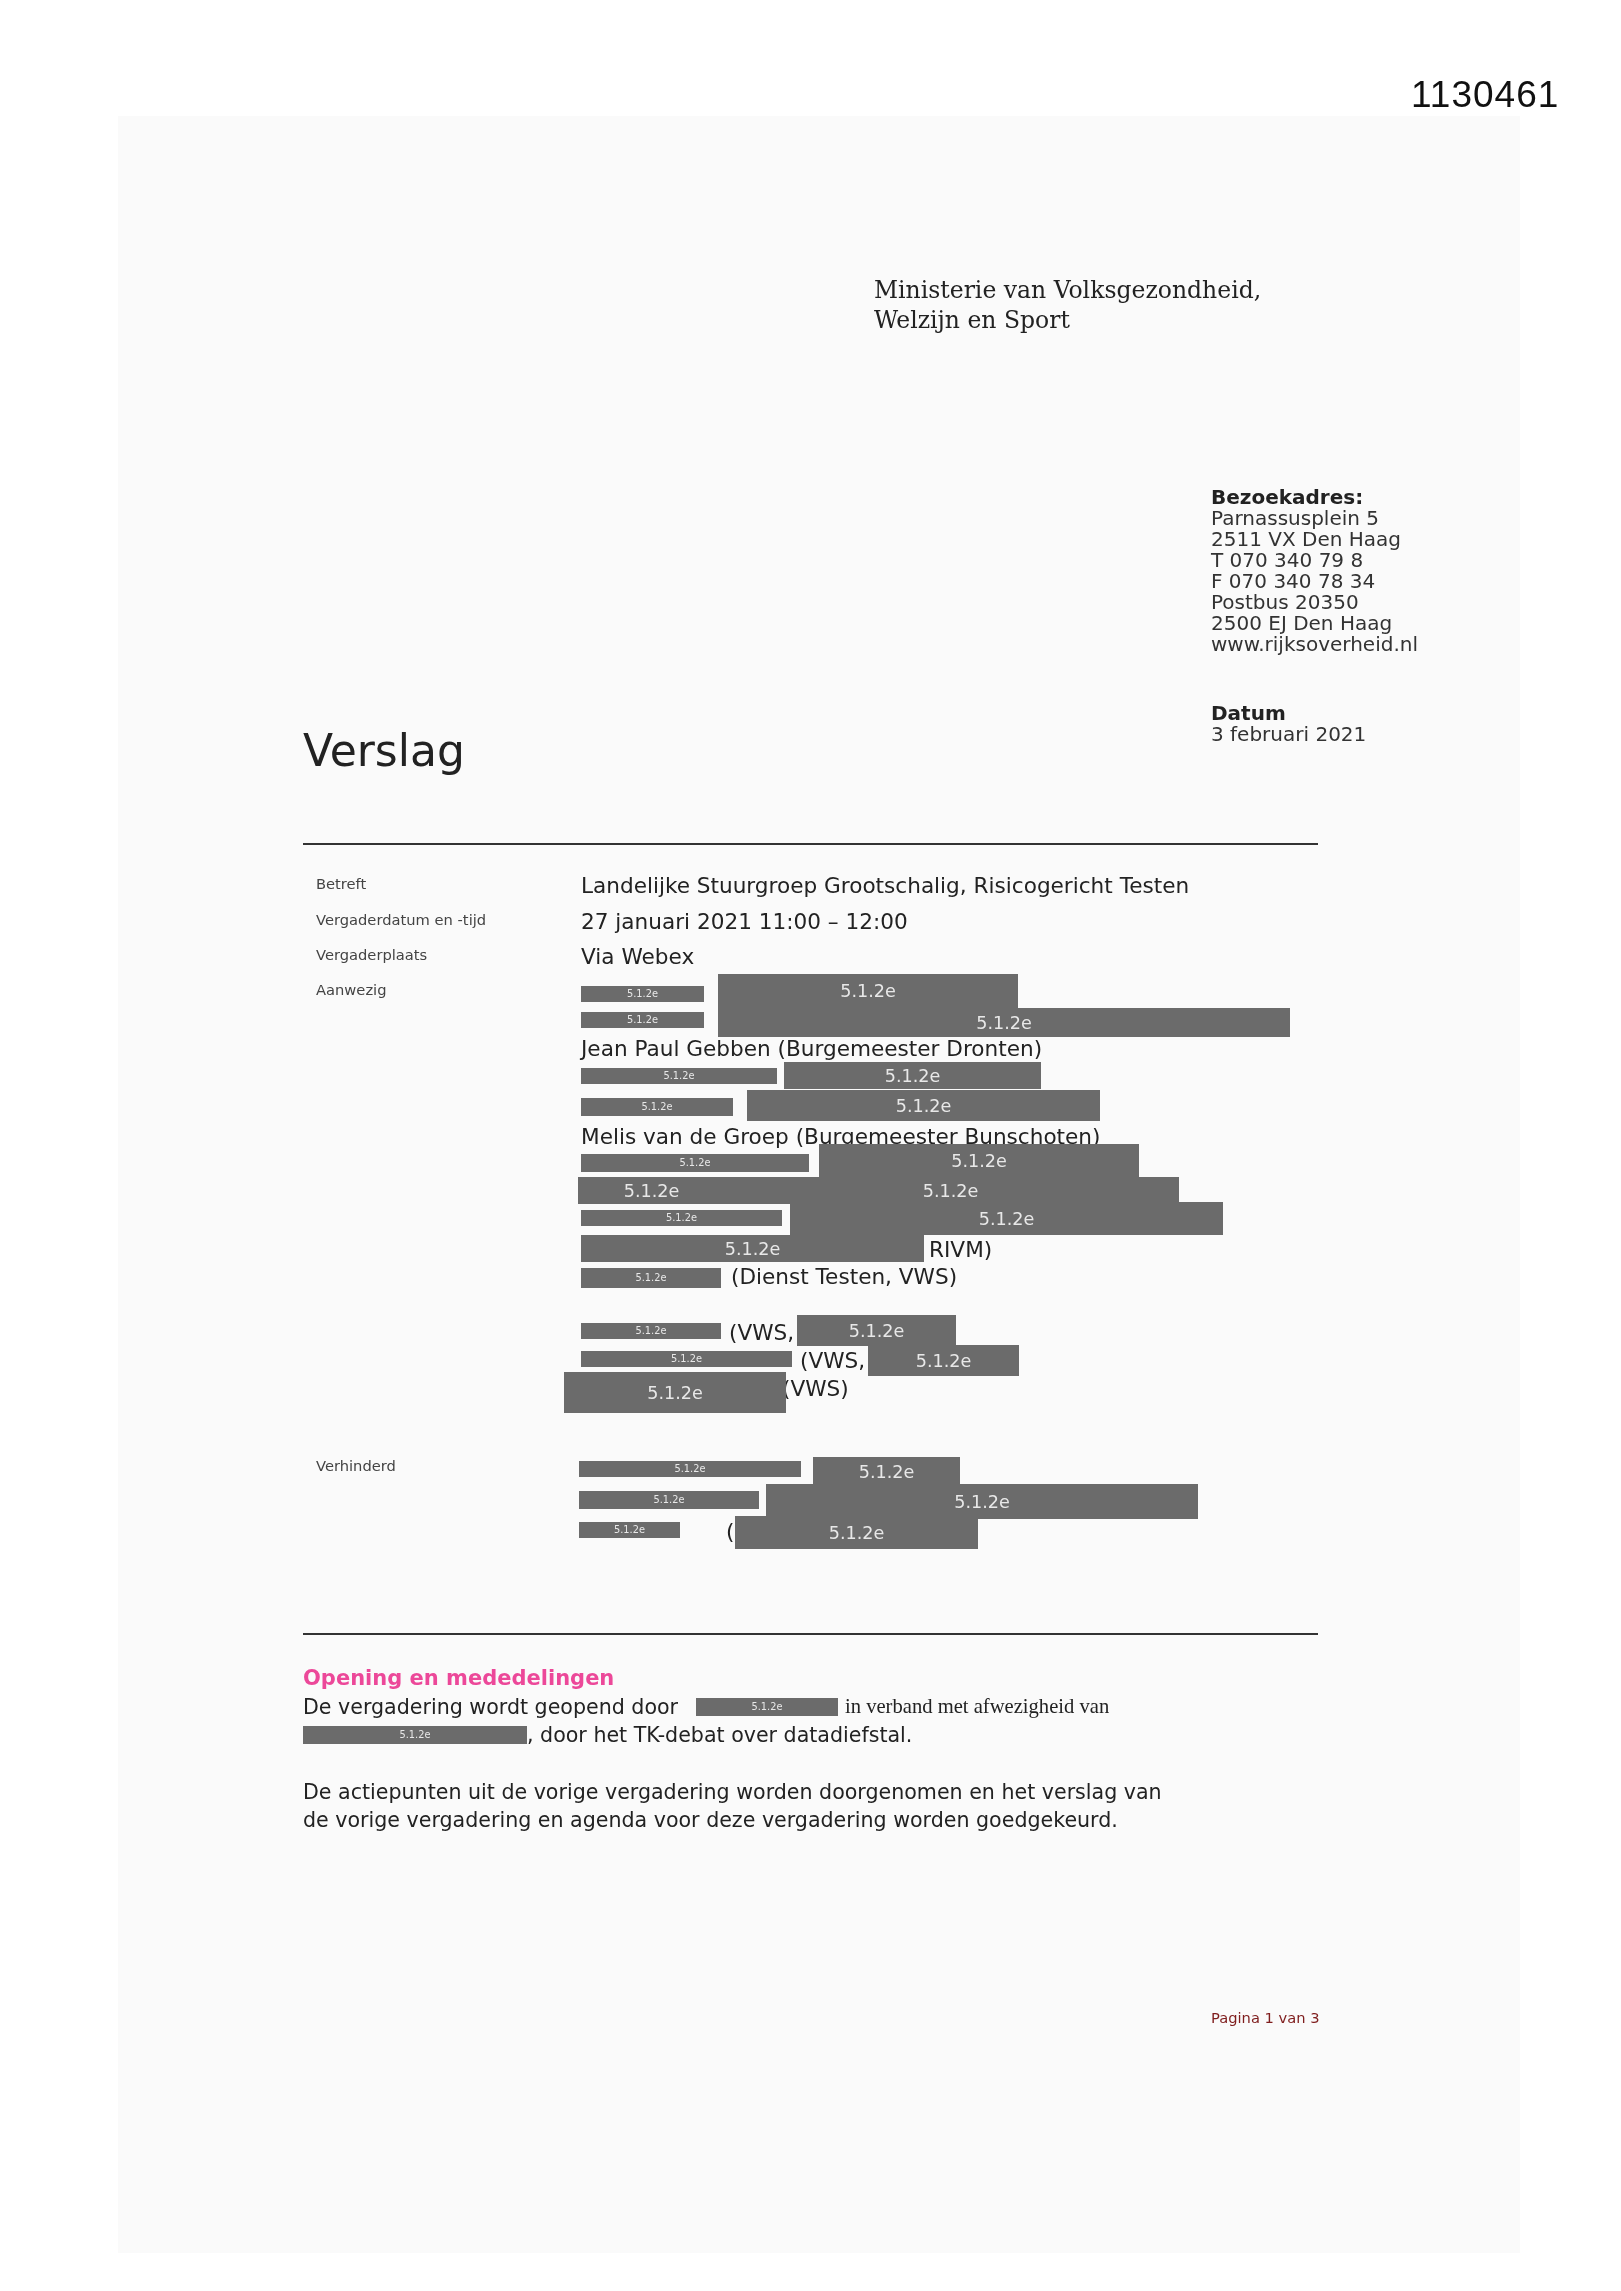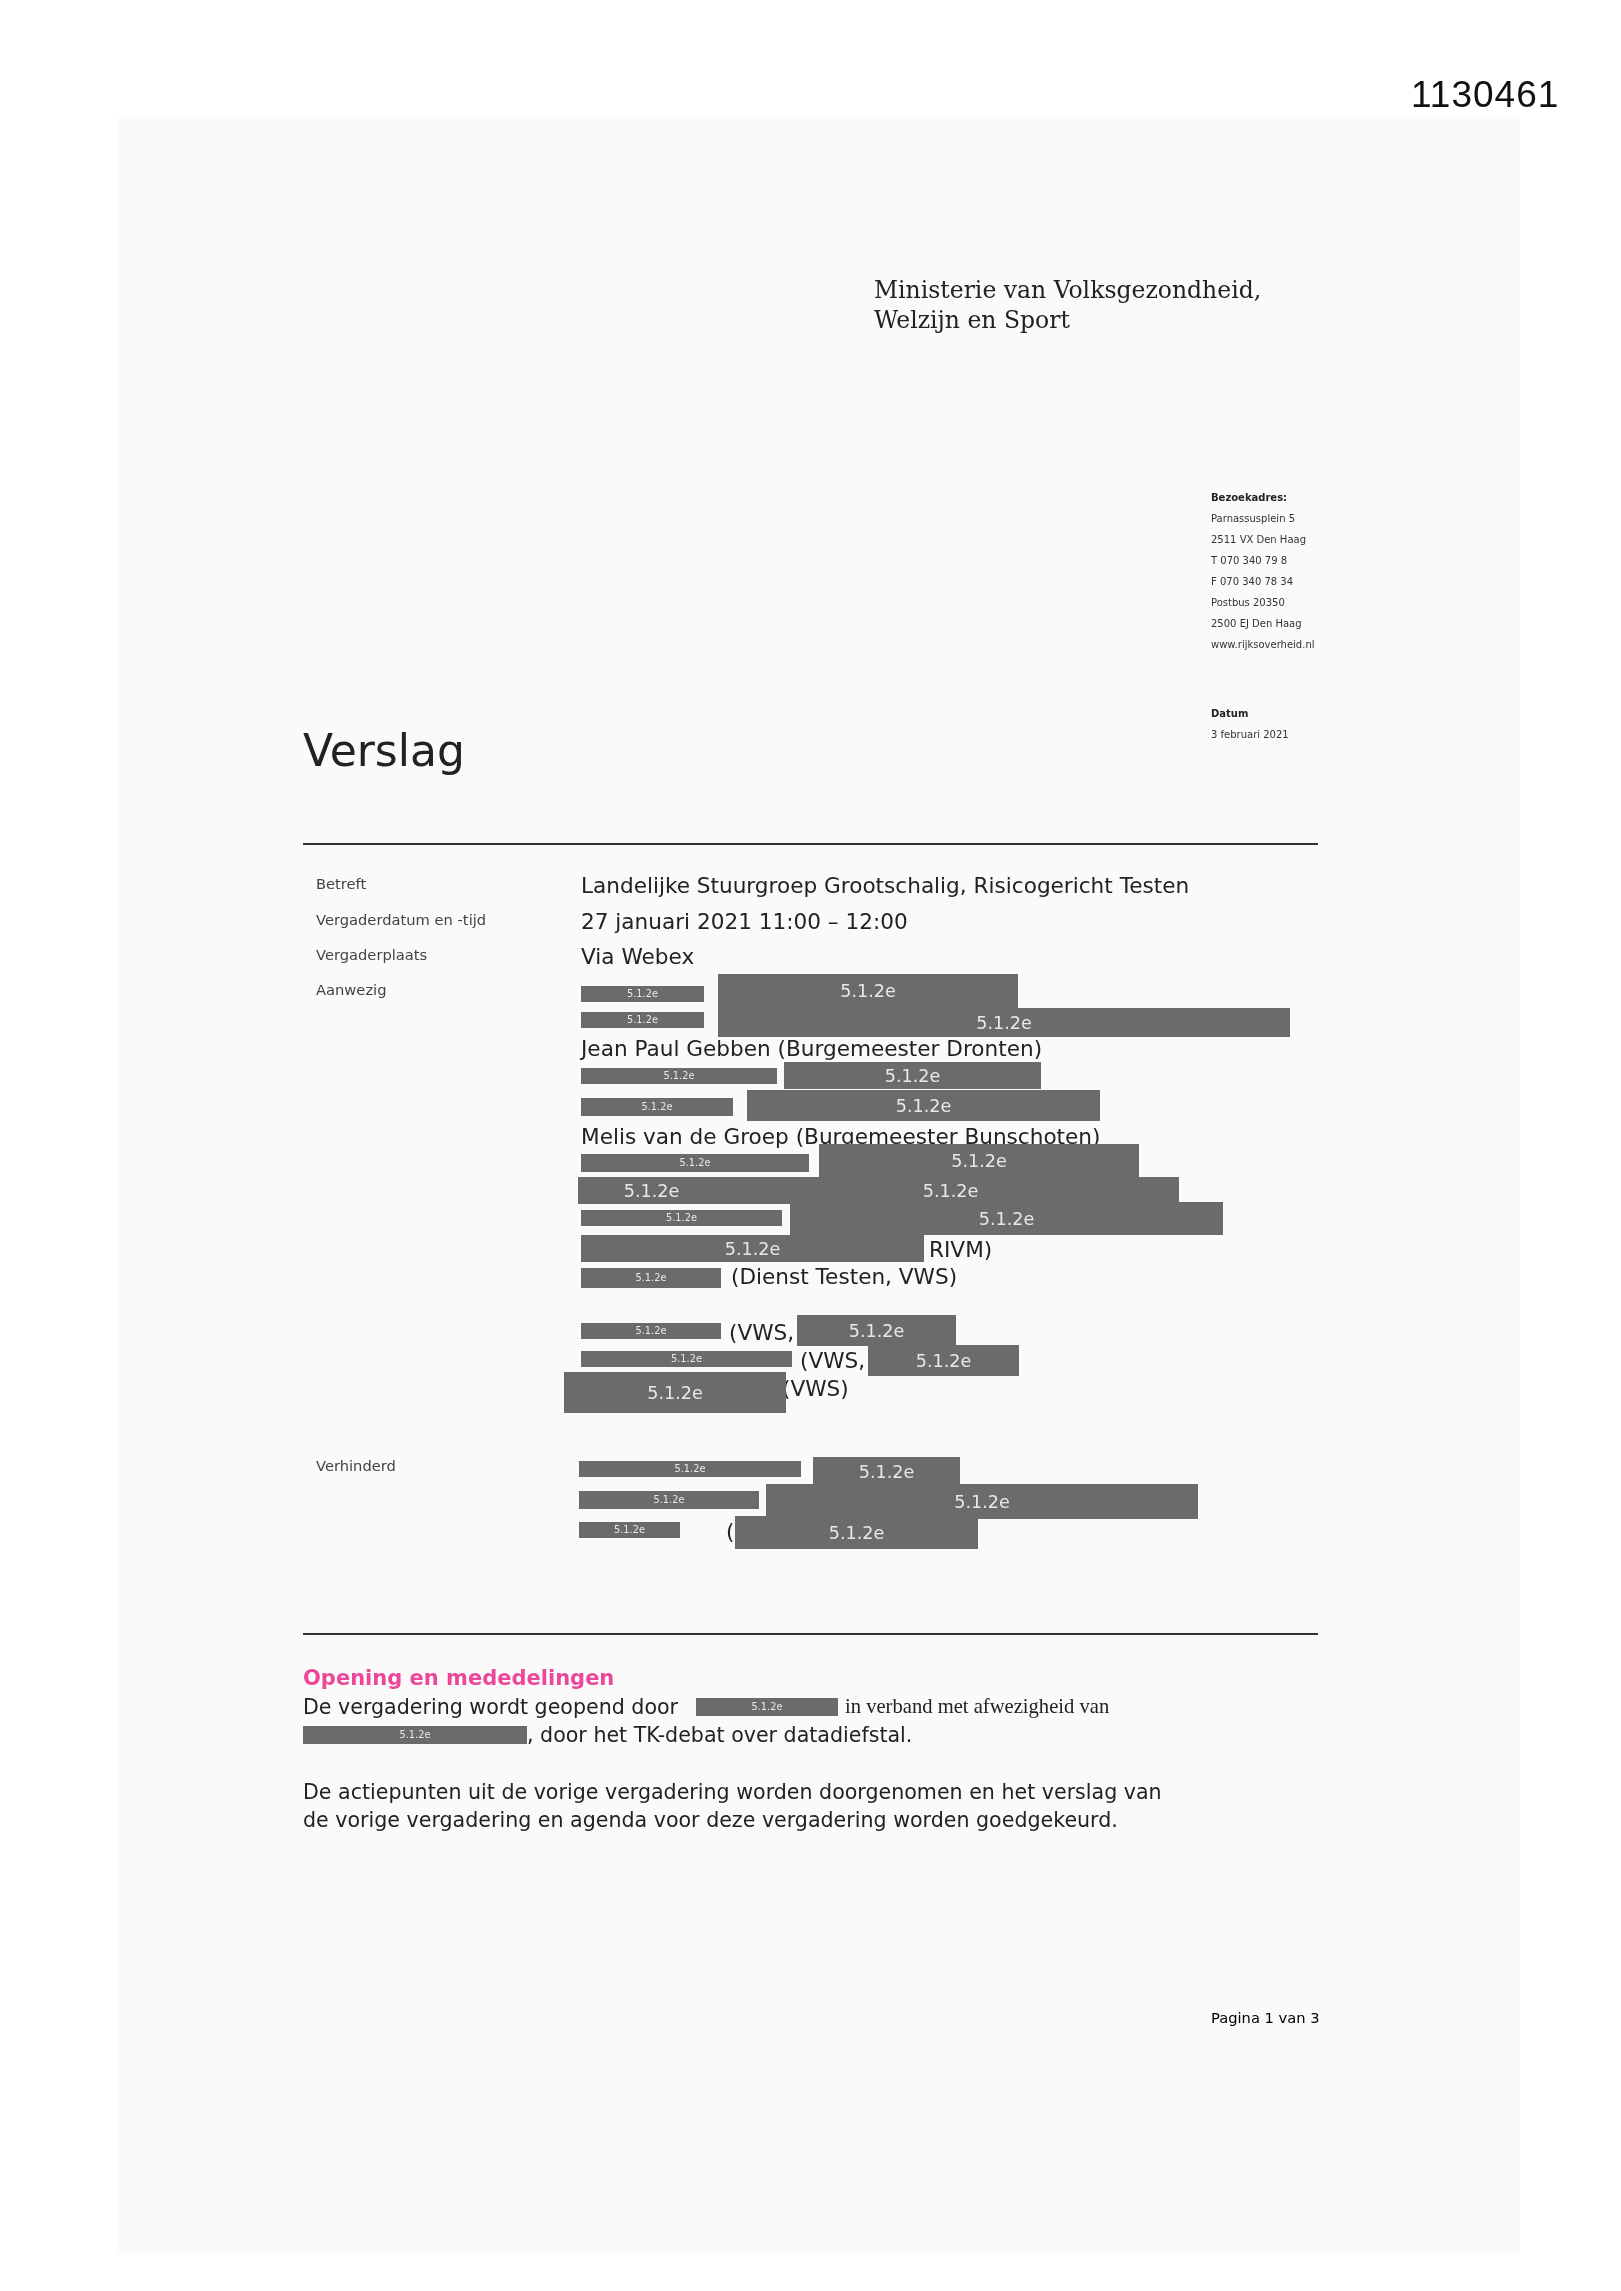--- a/index.html
+++ b/index.html
@@ -9,36 +9,36 @@
     font-family: "DejaVu Sans", sans-serif;
     color: #1a1a1a;
   }
   .scan {
     position: absolute; left: 118px; top: 116px; width: 1402px; height: 2137px;
     background: #fafafa;
   }
   .abs { position: absolute; }
   .docnum { left: 1411px; top: 74px; font-family: "Liberation Sans", sans-serif; font-size: 37px; color: #111; letter-spacing: 1px; }
   .ministry { left: 874px; top: 275px; font-family: "DejaVu Serif", serif; font-size: 23.5px; line-height: 30px; color: #222; }
-  .sidebar { left: 1211px; font-size: 10px; line-height: 21px; color: #333; }
+  .sidebar { left: 1211px; font-size: 20px; line-height: 21px; color: #333; }
   .sidebar .bold { font-weight: bold; color: #222; }
   .title { left: 303px; top: 725px; font-size: 44px; color: #222; }
   .rule { left: 303px; width: 1015px; height: 2px; background: #333; }
   .lbl { left: 316px; font-size: 14.7px; color: #444; }
   .val { left: 581px; font-size: 21.6px; color: #222; white-space: nowrap; }
   .redact {
     position: absolute; background: #6b6b6b; color: #e8e8e8;
     display: flex; align-items: center; justify-content: center;
     font-family: "DejaVu Sans", sans-serif;
   }
   .r-sm { font-size: 9.8px; }
   .r-lg { font-size: 17.6px; }
   .heading { left: 303px; top: 1666px; font-size: 21px; font-weight: bold; color: #ec4899; }
   .para { left: 303px; font-size: 20.6px; color: #222; white-space: nowrap; }
-  .pagenum { left: 1211px; top: 2009px; font-size: 14.7px; color: #000000; }
+  .pagenum { left: 1211px; top: 2009px; font-size: 14.7px; color: #7f1d1d; }
 </style>
 </head>
 <body>
 
 <div class="scan"></div>
 
 <div class="abs docnum">1130461</div>
 
 <div class="abs ministry">
   <div>Ministerie van Volksgezondheid,</div>

